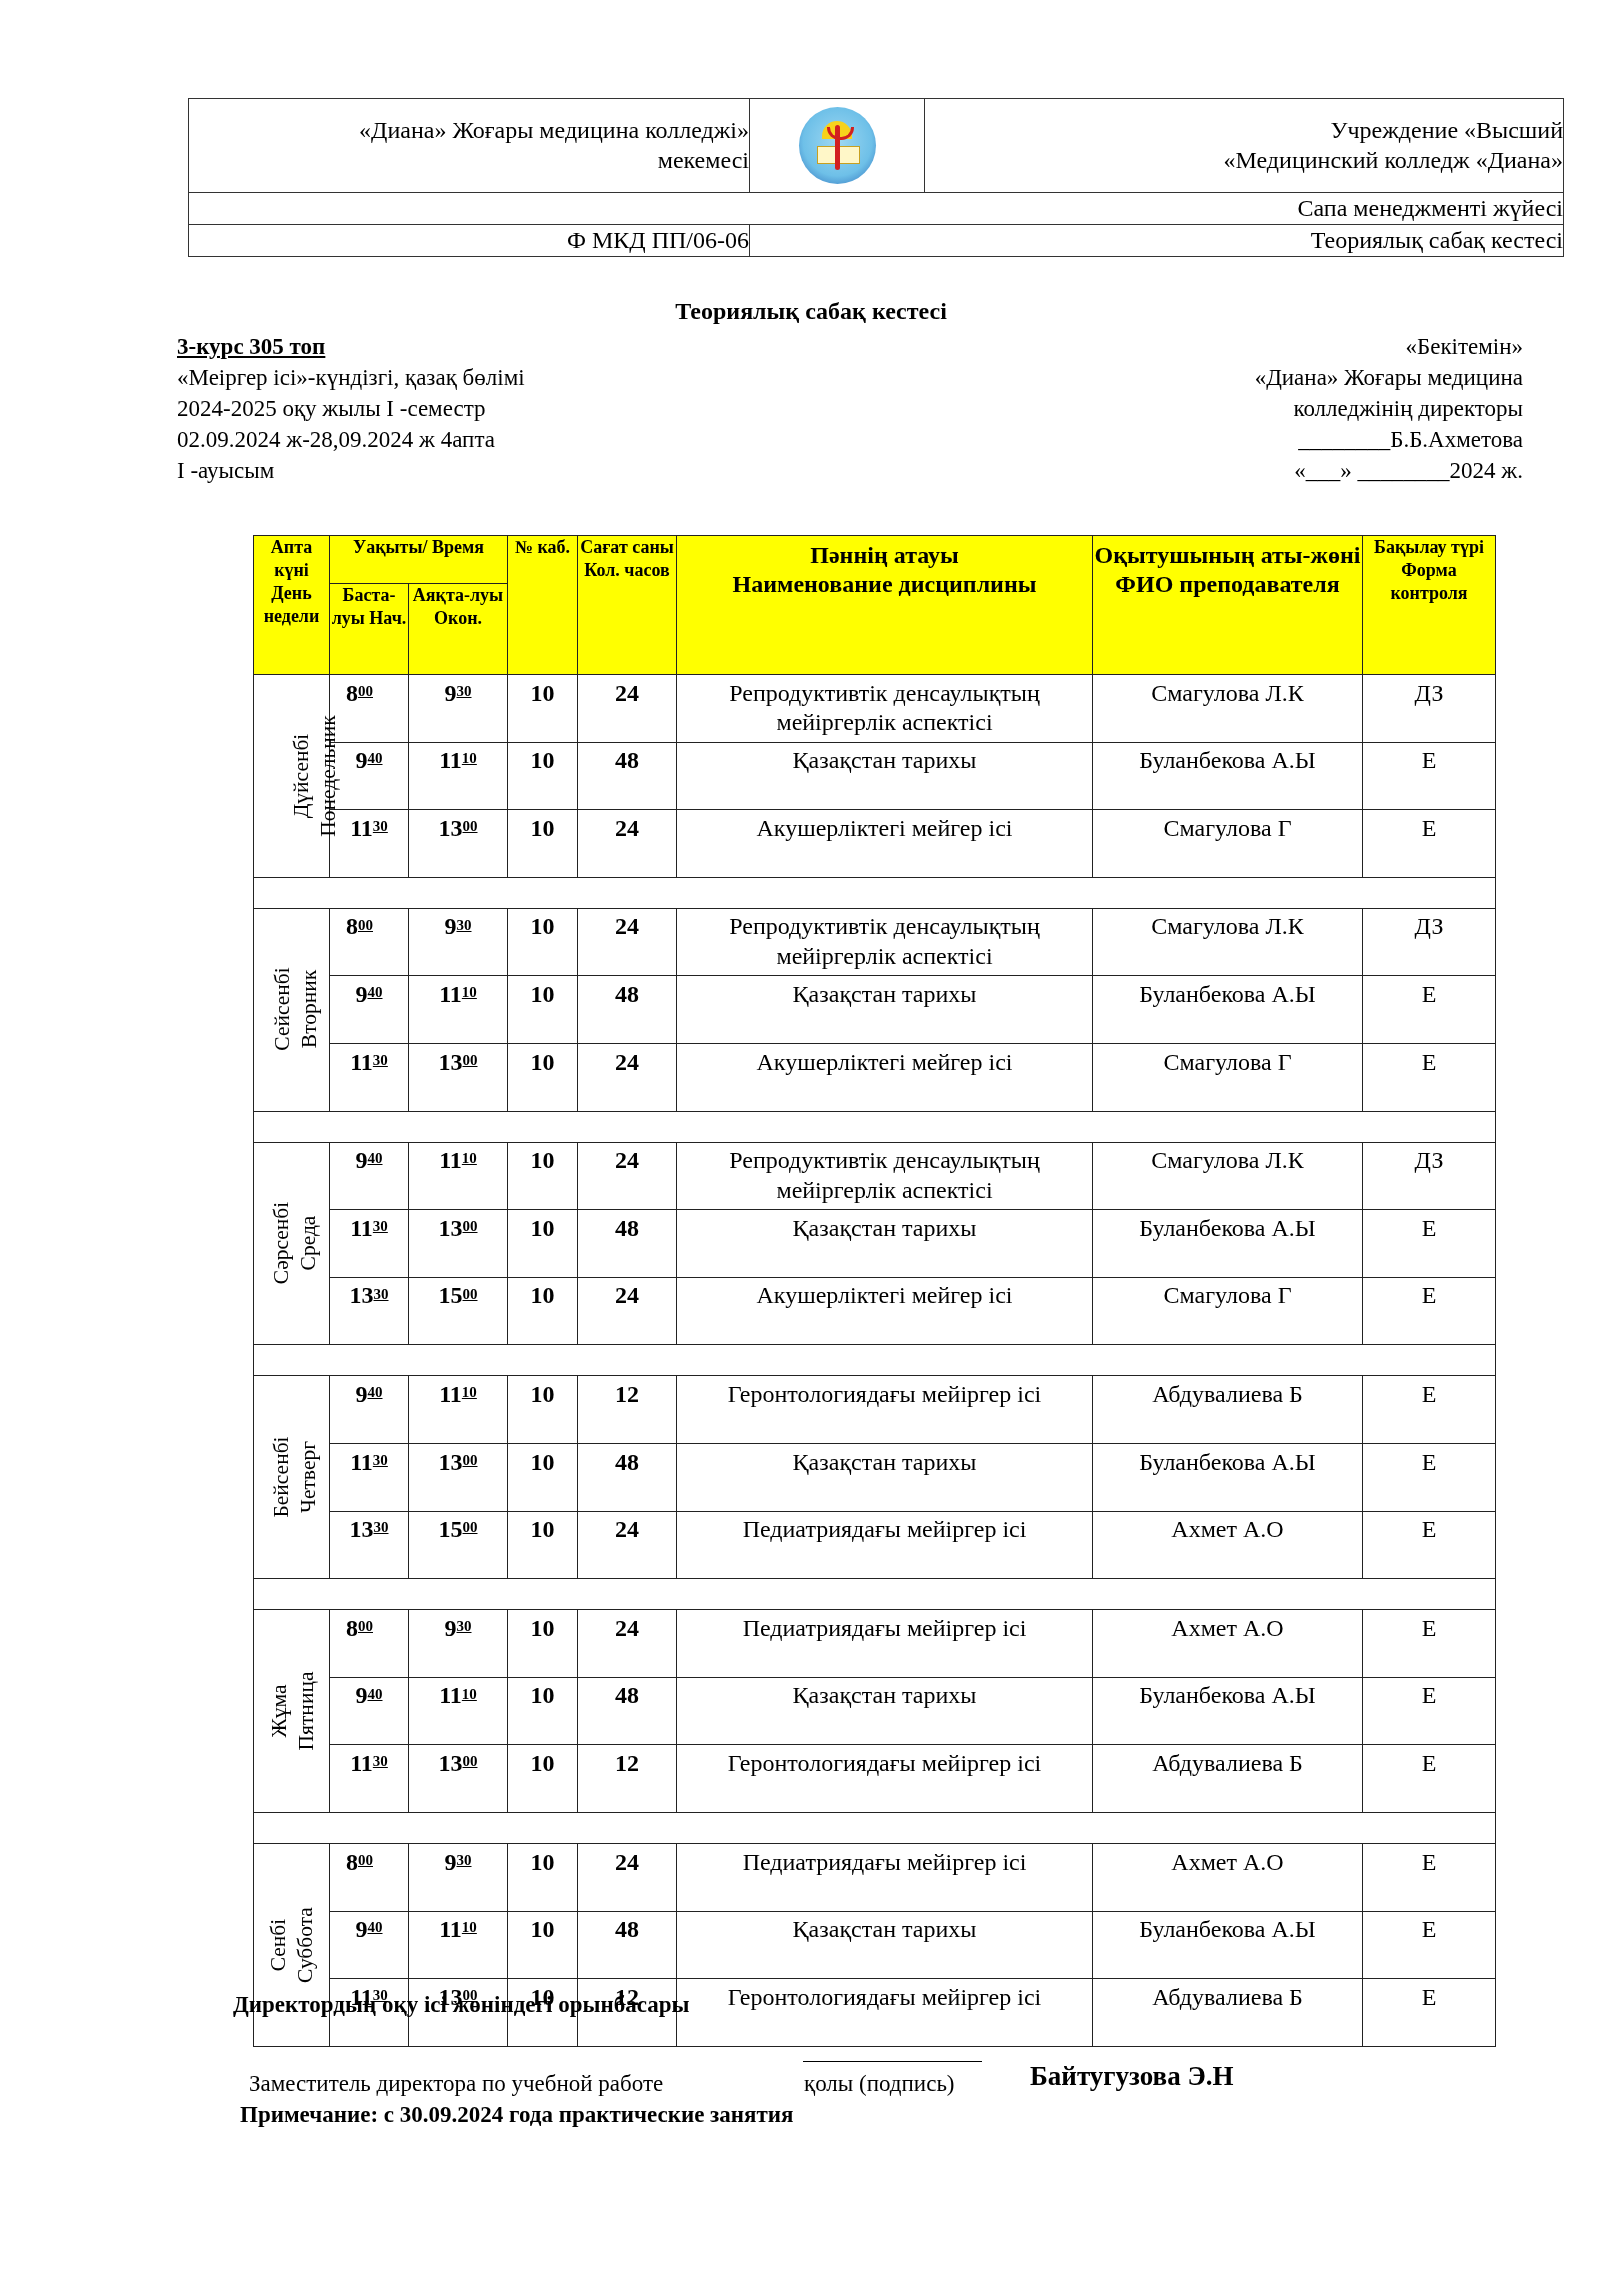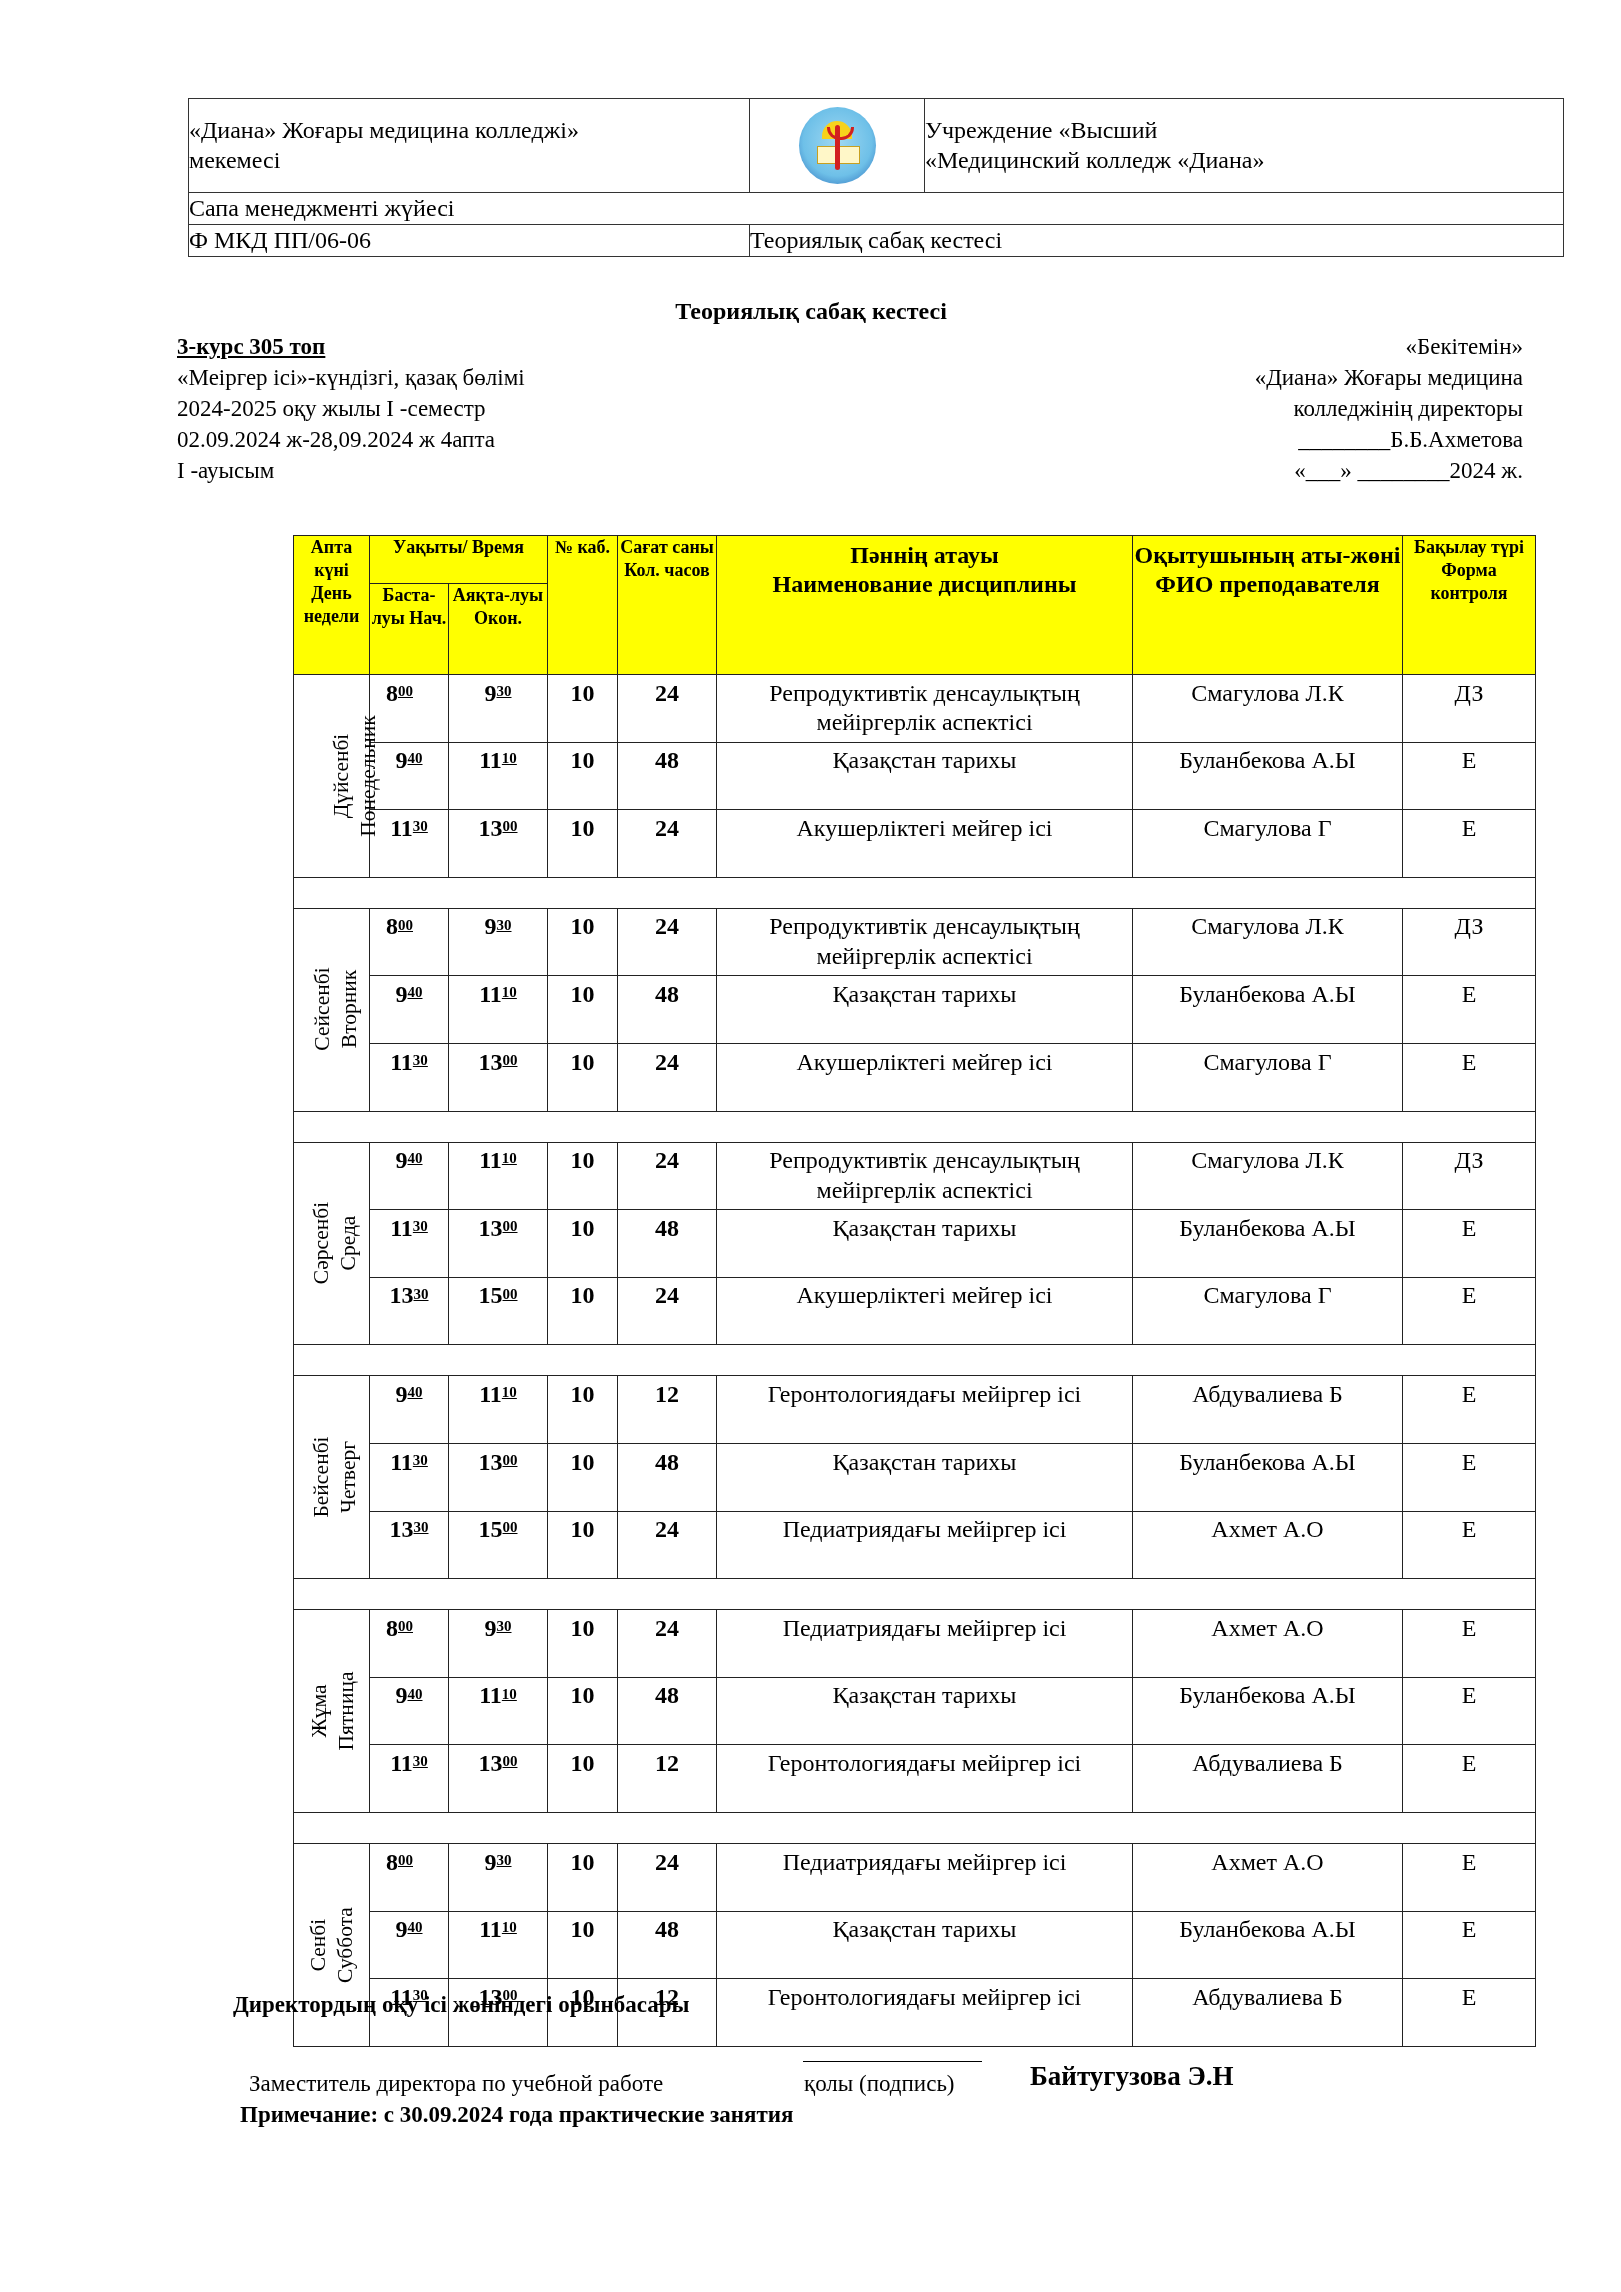--- a/index.html
+++ b/index.html
@@ -1,37 +1,37 @@
 <!DOCTYPE html>
 <html style="font-size:14.3px"><head>
 <meta charset="utf-8">
 <style>
   html, body { margin:0; padding:0; background:#ffffff; }
   body { width:1622px; height:2293px; position:relative; font-family:"Liberation Serif", serif; color:#000; overflow:hidden; }
   .abs { position:absolute; }
 
   
   .hdr { left:188px; top:98px; width:1375px; border-collapse:collapse; table-layout:fixed; }
-  .hdr td { border:1.8px solid #333; text-align:left; vertical-align:middle; font-size:24px; line-height:29.6px; padding:0; }
+  .hdr td { border:1.8px solid #333; text-align:right; vertical-align:middle; font-size:24px; line-height:29.6px; padding:0; }
   .hdr .r1 td { height:93px; }
   .hdr .r2 td, .hdr .r3 td { height:31px; line-height:29.6px; }
   .logo { width:77px; height:77px; border-radius:50%; background:radial-gradient(circle at 50% 45%, #9fd8f2 0%, #6ec0e8 60%, #3a7fc4 88%, #2b4fa0 100%); margin:0 auto; position:relative; }
   .logo .sun { position:absolute; left:23px; top:14.3px; width:30px; height:18px; border-radius:30px 30px 0 0; background:#f7d21c; }
   .logo .book { position:absolute; left:18px; top:39px; width:41px; height:16px; background:#fff7c8; border:0.9px solid #c8a020; }
   .logo .snake { position:absolute; left:36px; top:18px; width:5.4px; height:45px; background:#d21f1f; border-radius:2.7px; }
   .logo .bowl { position:absolute; left:28px; top:19.7px; width:21.5px; height:10.7px; border-radius:0 0 12.5px 12.5px; border:3.6px solid #d21f1f; border-top:none; }
 
   
   .title { left:0; width:1622px; top:298px; text-align:center; font-weight:bold; font-size:24px; }
   .info-left { left:177px; top:331px; font-size:23px; line-height:31px; }
   .info-left .u { font-weight:bold; text-decoration:underline; }
   .info-right { right:99px; top:331px; font-size:23px; line-height:31px; text-align:right; }
 
   
-  .main { left:253px; top:535px; border-collapse:collapse; table-layout:fixed; width:1241px;margin-left:40px; }
+  .main { left:253px; top:535px; border-collapse:collapse; table-layout:fixed; width:1241px; }
   .main td, .main th { border:1.8px solid #222; padding:0; }
   .main th { background:#ffff00; font-weight:bold; text-align:center; vertical-align:top; font-size:18px; line-height:23px; }
   .main th.big { font-size:24px; line-height:29px; padding-top:5.4px; }
   .main td { height:63px; vertical-align:top; text-align:center; font-size:24px; line-height:29.6px; }
   .main td.b { font-weight:bold; padding-top:3.6px; }
   .main td.t { padding-top:3.6px; }
   .main td.day { vertical-align:middle; }
   .main tr.spacer td { height:30px; }
   .rot { transform:rotate(-90deg); white-space:nowrap; font-size:21.5px; line-height:27px; display:inline-block; }
   sup.u { text-decoration:underline; font-size:15px; vertical-align:top; position:relative; top:-1.8px; }

